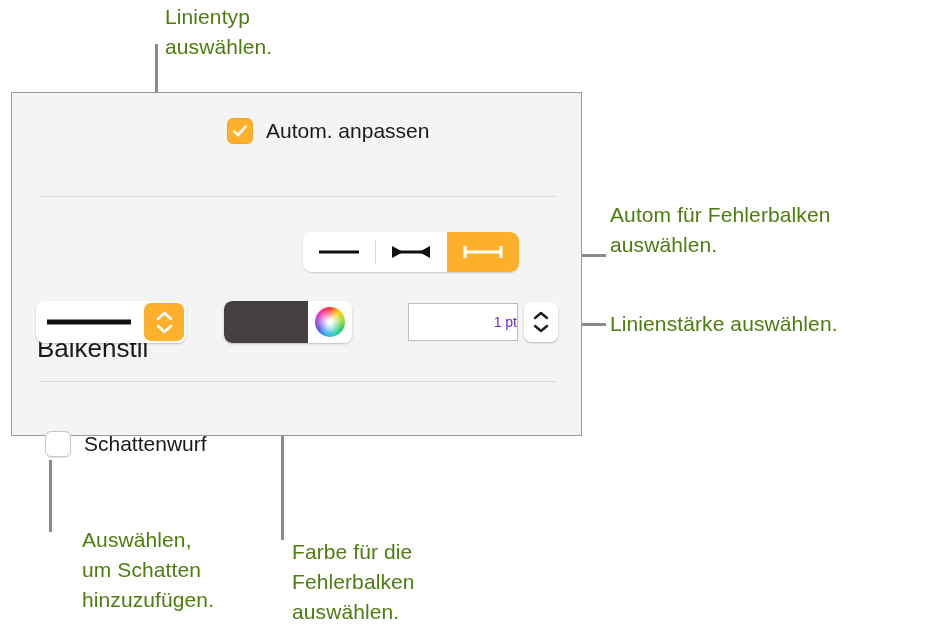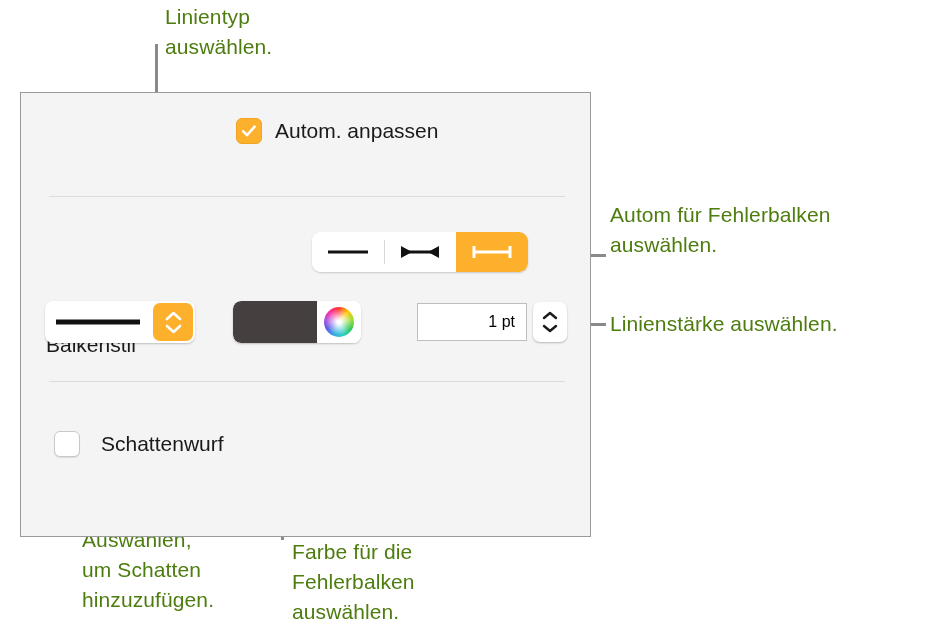--- a/index.html
+++ b/index.html
@@ -41,24 +41,24 @@
   .bracket {
     position: absolute;
     border: 3px solid #8a8a8a;
     border-left: none;
     background: transparent;
   }
 
   
   .panel {
     position: absolute;
-    left: 20px;
+    left: 11px;
     top: 92px;
     width: 571px;
-    height: 445px;
+    height: 344px;
     background: #f4f4f4;
     border: 1px solid #9a9a9a;
     box-sizing: border-box;
     text-align: center;
   }
   .separator {
     position: absolute;
     left: 28px;
     width: 516px;
     height: 1px;
@@ -93,21 +93,21 @@
   .cb-label {
     margin-left: 13px;
     font-size: 21px;
     color: #1a1a1a;
     white-space: nowrap;
   }
 
   
   .row-label {
     position: absolute;
-    font-size: 21px;
+    font-size: 26px;
     color: #1a1a1a;
     white-space: nowrap;
   }
 
   
   .segmented {
     position: absolute;
     display: flex;
     height: 40px;
     border-radius: 9px;
@@ -215,23 +215,22 @@
   }
   .stepinput {
     width: 110px;
     height: 38px;
     background: #ffffff;
     border: 1px solid #bdbdbd;
     box-sizing: border-box;
     display: flex;
     align-items: center;
     justify-content: flex-end;
-    padding-right: 11px;
-    font-size: 16px;
-    color: #000000;
+    font-size: 14px;
+    color: #6d28d9;
   }
   .stepbtns {
     width: 34px;
     height: 40px;
     margin-left: 6px;
     border-radius: 7px;
     background: #ffffff;
     box-shadow: 0 1px 2px rgba(0,0,0,0.25);
     display: flex;
     flex-direction: column;
@@ -343,20 +342,20 @@
           <path d="M2 7 L8 2 L14 7" stroke="#1a1a1a" stroke-width="2.4" fill="none" stroke-linecap="round" stroke-linejoin="round"></path>
         </svg>
         <svg width="16" height="9" viewBox="0 0 16 9" aria-hidden="true">
           <path d="M2 2 L8 7 L14 2" stroke="#1a1a1a" stroke-width="2.4" fill="none" stroke-linecap="round" stroke-linejoin="round"></path>
         </svg>
       </div>
     </div>
 
     <div class="separator" style="top:288px;"></div>
 
-    <div class="cb-row" style="left:33px; top:338px;gap:8px;">
+    <div class="cb-row" style="left:33px; top:338px;">
       <span class="cb-box off"></span>
       <span class="cb-label">Schattenwurf</span>
     </div>
 
   </div>
 
 </div>
 
 </body></html>

